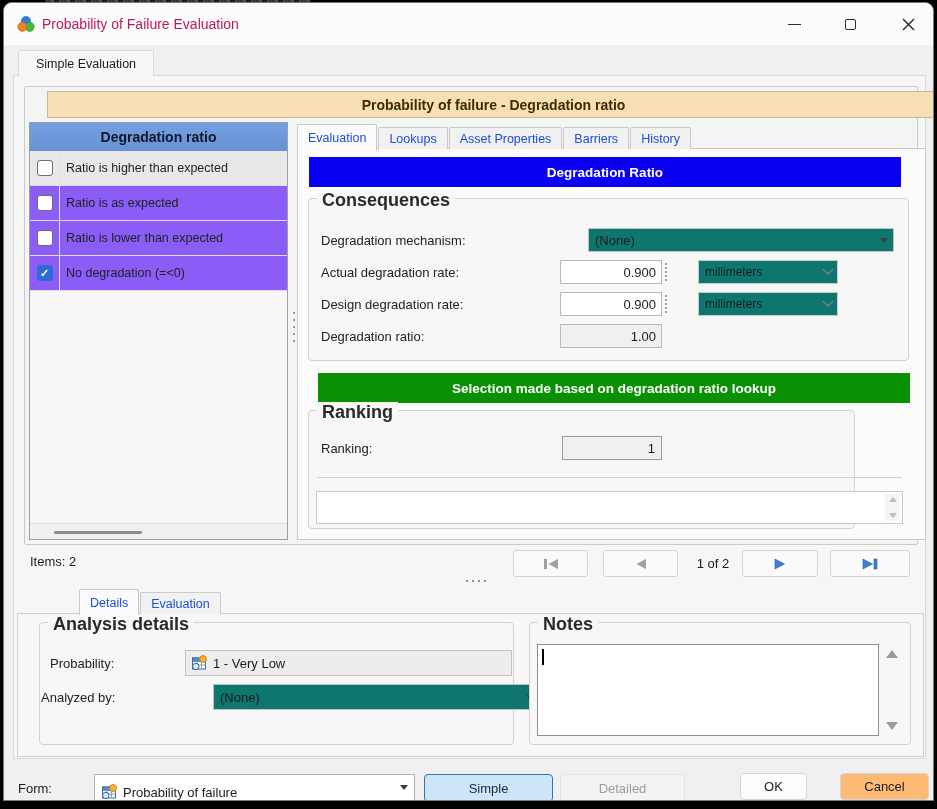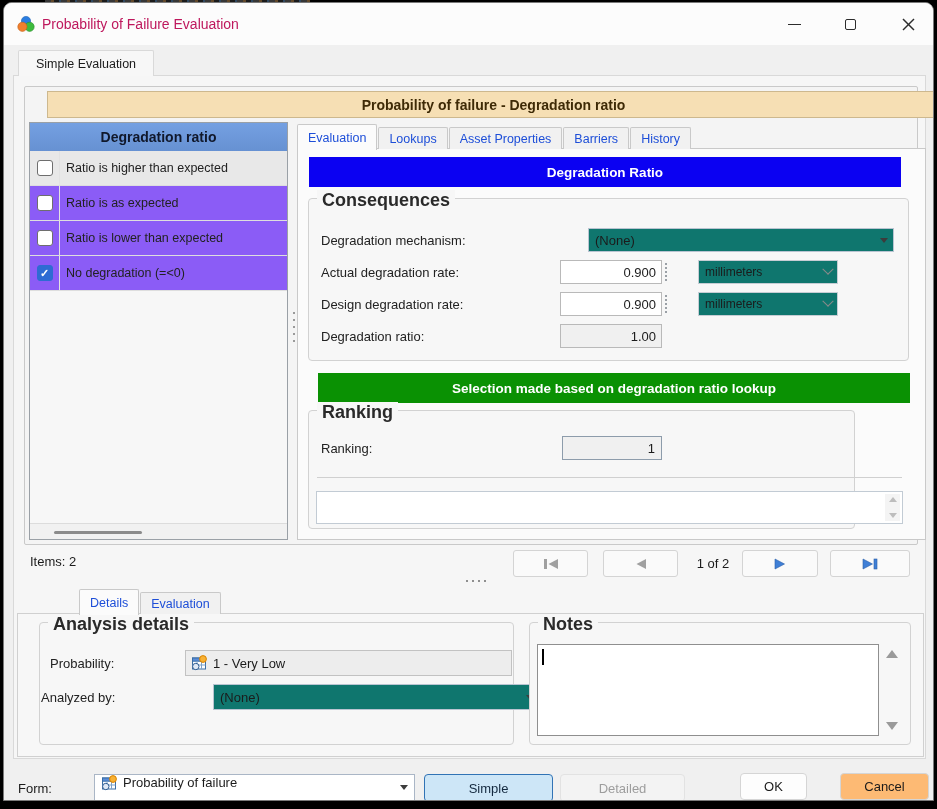--- a/index.html
+++ b/index.html
@@ -96,21 +96,21 @@
   .an-field { position:absolute; left:145px; width:327px; height:26px; display:flex; align-items:center; }
   .prob-field { background:#ededed; border:1px solid #c2c2c2; }
   .notes-area { position:absolute; left:7px; top:21px; width:342px; height:92px; background:#fff; border:1px solid #8f8f8f; }
   .caret { position:absolute; left:4px; top:4px; width:1.5px; height:16px; background:#000; }
   .notes-scroll { position:absolute; right:8px; top:21px; width:20px; height:92px; display:flex; flex-direction:column; justify-content:space-between; align-items:center; padding:6px 0; }
   .tri-up { width:0; height:0; border-left:6px solid transparent; border-right:6px solid transparent; border-bottom:8px solid #9a9a9a; }
   .tri-dn { width:0; height:0; border-left:6px solid transparent; border-right:6px solid transparent; border-top:8px solid #9a9a9a; }
 
   
   .footer-label { position:absolute; left:14px; top:778px; font-size:13px; }
-  .form-combo { position:absolute; left:90px; top:771px; width:321px; height:27px; background:#fff; border:1px solid #aab6c6; display:flex; align-items:flex-start; }
+  .form-combo { position:absolute; left:90px; top:771px; width:321px; height:27px; background:#fff; border:1px solid #aab6c6; display:flex; align-items:flex-end; }
   .btn { position:absolute; display:flex; align-items:center; justify-content:center; font-size:13px; border-radius:4px; }
   .btn-simple { left:420px; top:771px; width:129px; height:28px; background:#cde6f7; border:1.5px solid #3173b5; color:#14293f; }
   .btn-detailed { left:556px; top:771px; width:125px; height:28px; background:#f3f3f3; border:1px solid #e2e2e2; color:#9d9d9d; }
   .btn-ok { left:736px; top:770px; width:67px; height:27px; background:#fdfdfd; border:1px solid #d5d5d5; }
   .btn-cancel { left:836px; top:770px; width:89px; height:27px; background:#fdba74; border:1px solid #d5d5d5; }
 </style>
 </head>
 <body>
 
 <div class="screen">

